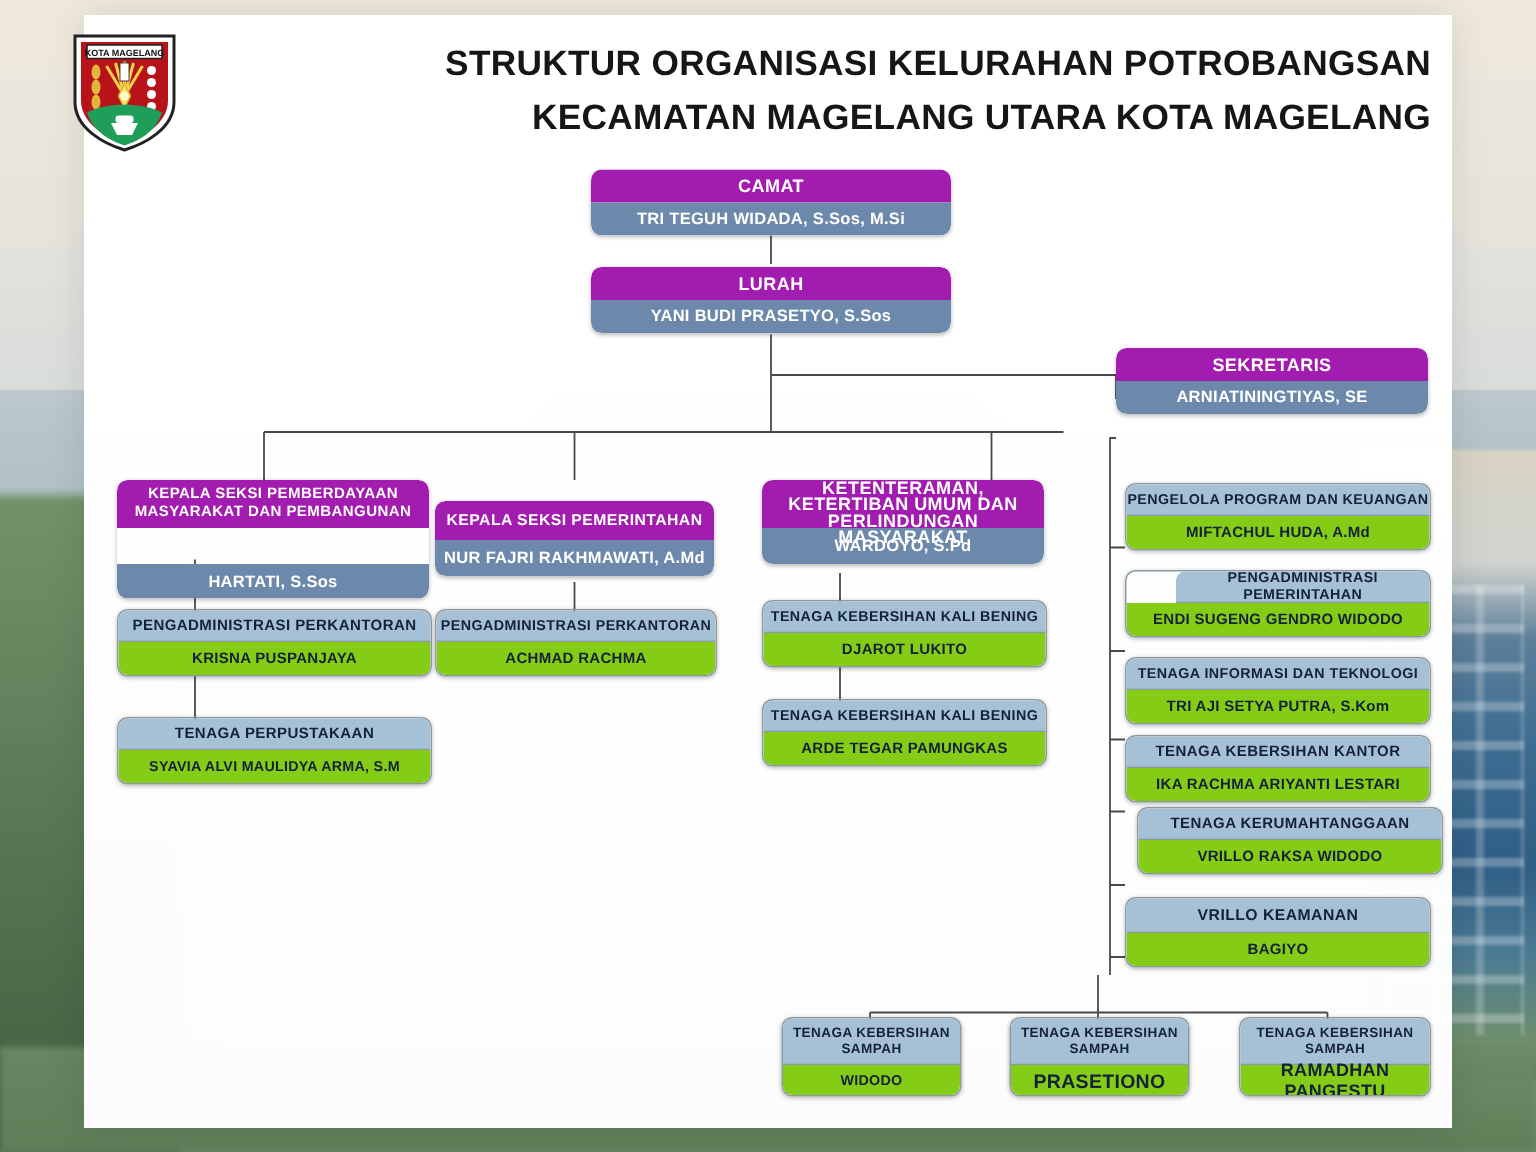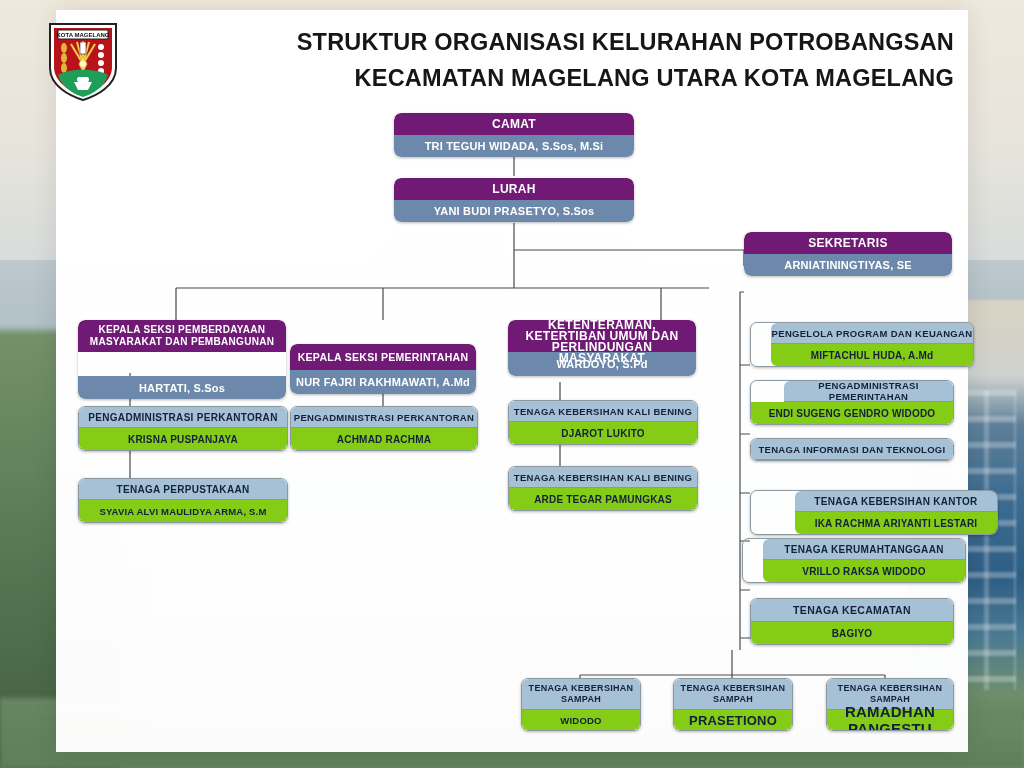--- a/index.html
+++ b/index.html
@@ -55,21 +55,21 @@
 
   
   .node{position:absolute;border-radius:7px;overflow:hidden;
     box-shadow:0 1px 3px rgba(0,0,0,.28);}
   .node .hd{display:flex;align-items:center;justify-content:center;text-align:center;
     font-weight:bold;color:#ffffff;letter-spacing:.3px;}
   .node .bd{display:flex;align-items:center;justify-content:center;text-align:center;
     font-weight:bold;letter-spacing:.2px;}
 
   
-  .node.primary .hd{background:#701a75;font-size:12px;border-radius:7px 7px 0 0;}
+  .node.primary .hd{background:#a21caf;font-size:12px;border-radius:7px 7px 0 0;}
   .node.primary .bd{background:#6c89ab;color:#ffffff;font-size:11px;border-radius:0 0 7px 7px;}
 
   
   .node.sec{border:1px solid #8c99a3;}
   .node.sec .hd{background:#a6c0d6;color:#14213a;font-size:10px;border-bottom:1px solid #8c99a3;
     border-radius:6px 6px 0 0;}
   .node.sec .bd{background:#84cc16;color:#14213a;font-size:10px;border-radius:0 0 6px 6px;}
 
   .tiny .hd{font-size:9px;line-height:11px;}
   .tiny .bd{font-size:9.5px;}
@@ -172,21 +172,21 @@
     <div class="node primary" style="left:688px;top:222px;width:208px;">
       <div class="hd" style="height:22px;">SEKRETARIS</div>
       <div class="bd" style="height:22px;">ARNIATININGTIYAS, SE</div>
     </div>
 
     <div class="node primary" style="left:22px;top:310px;width:208px;">
       <div class="hd" style="height:32px;font-size:10px;line-height:12px;padding:0 6px;">KEPALA SEKSI PEMBERDAYAAN MASYARAKAT DAN PEMBANGUNAN</div>
       <div class="bd" style="height:23px;margin-top:24px;">HARTATI, S.Sos</div>
     </div>
 
-    <div class="node primary" style="left:234px;top:334px;width:186px;">
+    <div class="node primary" style="left:234px;top:324px;width:186px;">
       <div class="hd" style="height:26px;font-size:10.5px;padding:0 5px;">KEPALA SEKSI PEMERINTAHAN</div>
       <div class="bd" style="height:24px;">NUR FAJRI RAKHMAWATI, A.Md</div>
     </div>
 
     <div class="node primary tiny" style="left:452px;top:310px;width:188px;">
       <div class="hd" style="height:32px;padding:0 6px;">KEPALA SEKSI KETENTERAMAN, KETERTIBAN UMUM DAN PERLINDUNGAN MASYARAKAT</div>
       <div class="bd" style="height:24px;font-size:11px;">WARDOYO, S.Pd</div>
     </div>
 
     <div class="node sec" style="left:22px;top:396px;width:208px;">
@@ -207,58 +207,59 @@
     <div class="node sec" style="left:452px;top:390px;width:188px;">
       <div class="hd" style="height:20px;font-size:9.5px;">TENAGA KEBERSIHAN KALI BENING</div>
       <div class="bd" style="height:22px;">DJAROT LUKITO</div>
     </div>
 
     <div class="node sec" style="left:452px;top:456px;width:188px;">
       <div class="hd" style="height:20px;font-size:9.5px;">TENAGA KEBERSIHAN KALI BENING</div>
       <div class="bd" style="height:22px;">ARDE TEGAR PAMUNGKAS</div>
     </div>
 
-    <div class="node sec" style="left:694px;top:312px;width:202px;padding-left:20px;">
+    <div class="node sec" style="left:694px;top:312px;width:202px;">
       <div class="hd" style="height:20px;font-size:9.5px;">PENGELOLA PROGRAM DAN KEUANGAN</div>
       <div class="bd" style="height:22px;">MIFTACHUL HUDA, A.Md</div>
     </div>
 
     <div class="node sec" style="left:694px;top:370px;width:202px;">
       <div class="hd" style="height:20px;font-size:9.5px;margin-left:33px;">PENGADMINISTRASI PEMERINTAHAN</div>
       <div class="bd" style="height:22px;">ENDI SUGENG GENDRO WIDODO</div>
     </div>
 
     <div class="node sec" style="left:694px;top:428px;width:202px;">
       <div class="hd" style="height:20px;font-size:9.5px;">TENAGA INFORMASI DAN TEKNOLOGI</div>
-    </div>
-
-    <div class="node sec" style="left:694px;top:480px;width:202px;padding-left:44px;">
+      <div class="bd" style="height:22px;">TRI AJI SETYA PUTRA, S.Kom</div>
+    </div>
+
+    <div class="node sec" style="left:694px;top:480px;width:202px;">
       <div class="hd" style="height:20px;">TENAGA KEBERSIHAN KANTOR</div>
       <div class="bd" style="height:22px;">IKA RACHMA ARIYANTI LESTARI</div>
     </div>
 
-    <div class="node sec" style="left:686px;top:528px;width:202px;padding-left:20px;">
+    <div class="node sec" style="left:702px;top:528px;width:202px;">
       <div class="hd" style="height:20px;">TENAGA KERUMAHTANGGAAN</div>
       <div class="bd" style="height:22px;">VRILLO RAKSA WIDODO</div>
     </div>
 
     <div class="node sec" style="left:694px;top:588px;width:202px;">
-      <div class="hd" style="height:22px;font-size:10.5px;">TENAGA KECAMATAN</div>
+      <div class="hd" style="height:22px;font-size:10.5px;">VRILLO KEAMANAN</div>
       <div class="bd" style="height:22px;">BAGIYO</div>
     </div>
 
     <div class="node sec" style="left:465px;top:668px;width:118px;">
       <div class="hd" style="height:30px;font-size:9px;line-height:11px;padding:0 4px;">TENAGA KEBERSIHAN SAMPAH</div>
       <div class="bd" style="height:20px;font-size:9.5px;">WIDODO</div>
     </div>
 
     <div class="node sec" style="left:617px;top:668px;width:118px;">
       <div class="hd" style="height:30px;font-size:9px;line-height:11px;padding:0 4px;">TENAGA KEBERSIHAN SAMPAH</div>
       <div class="bd" style="height:20px;font-size:13px;">PRASETIONO</div>
     </div>
 
     <div class="node sec" style="left:770px;top:668px;width:126px;">
       <div class="hd" style="height:30px;font-size:9px;line-height:11px;padding:0 4px;">TENAGA KEBERSIHAN SAMPAH</div>
-      <div class="bd" style="height:20px;font-size:15px;">RAMADHAN PANGESTU</div>
+      <div class="bd" style="height:20px;font-size:12px;">RAMADHAN PANGESTU</div>
     </div>
 
   </div>
 </div>
 
 </body></html>

